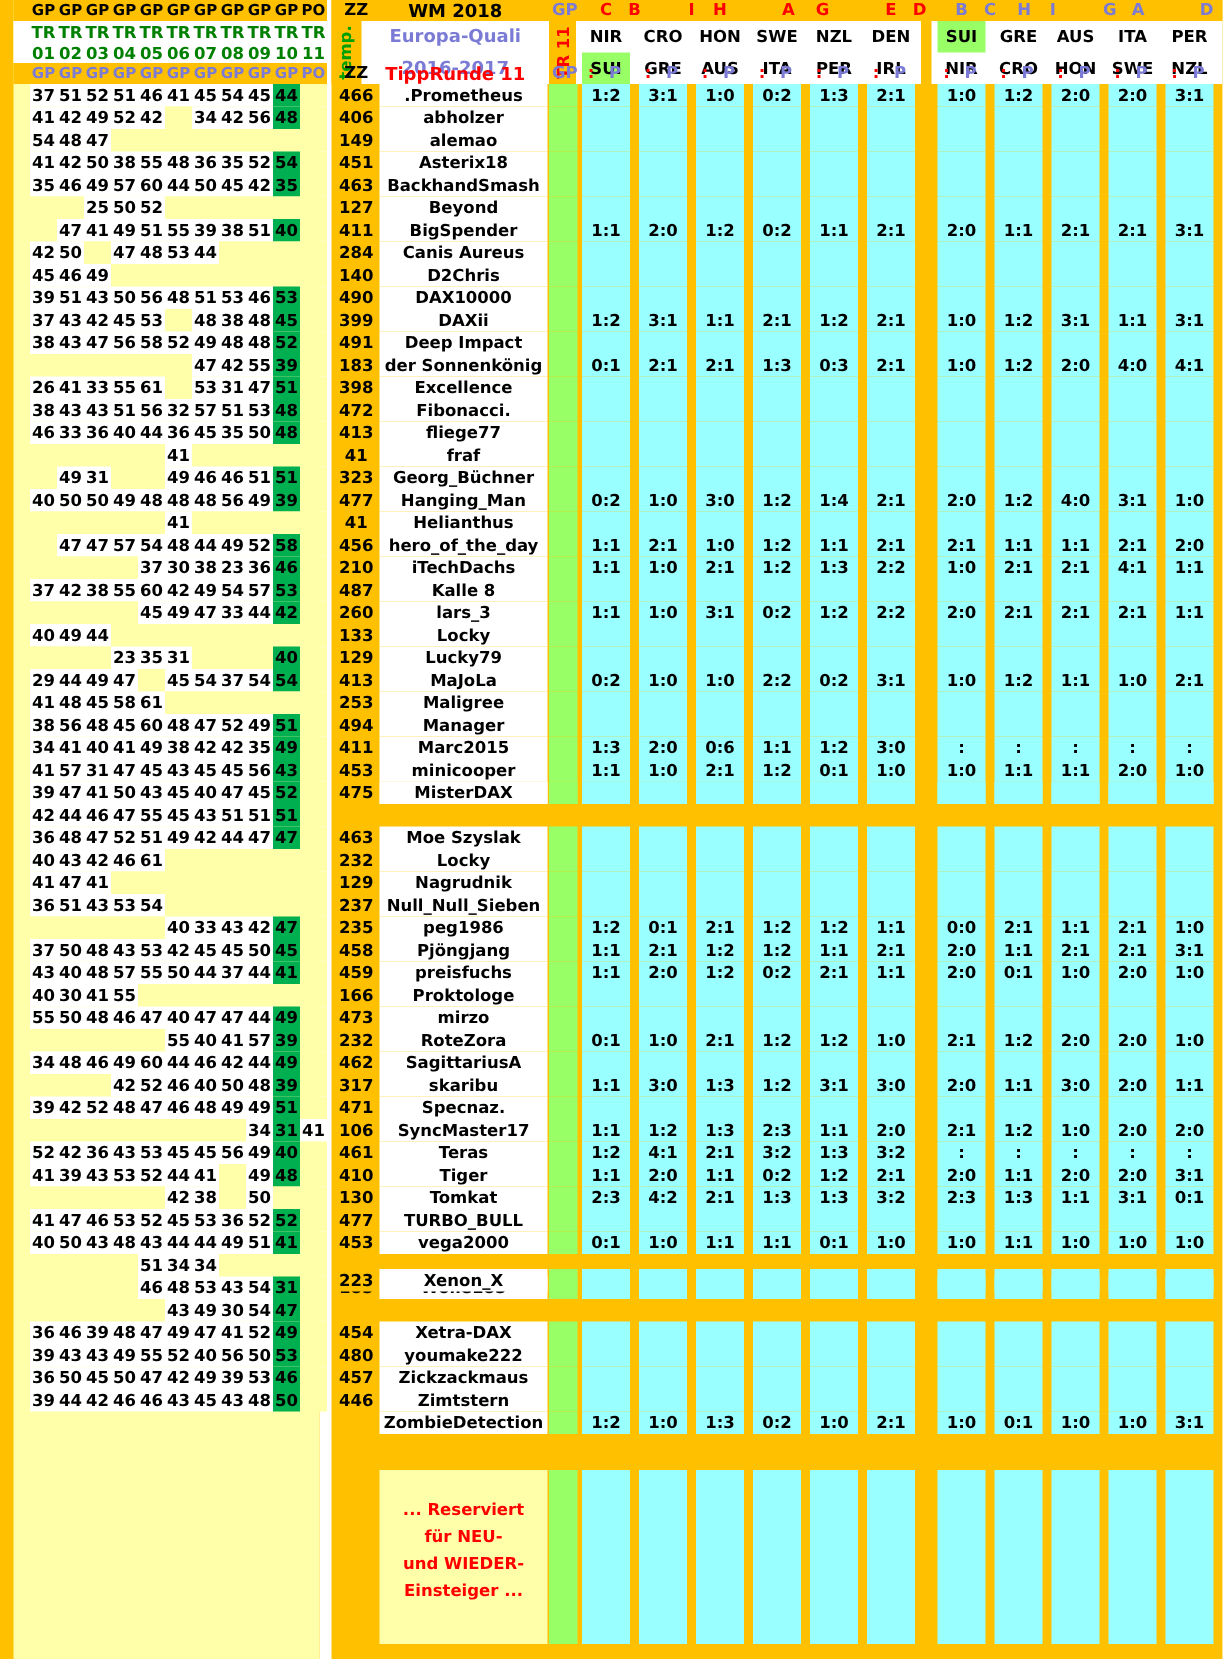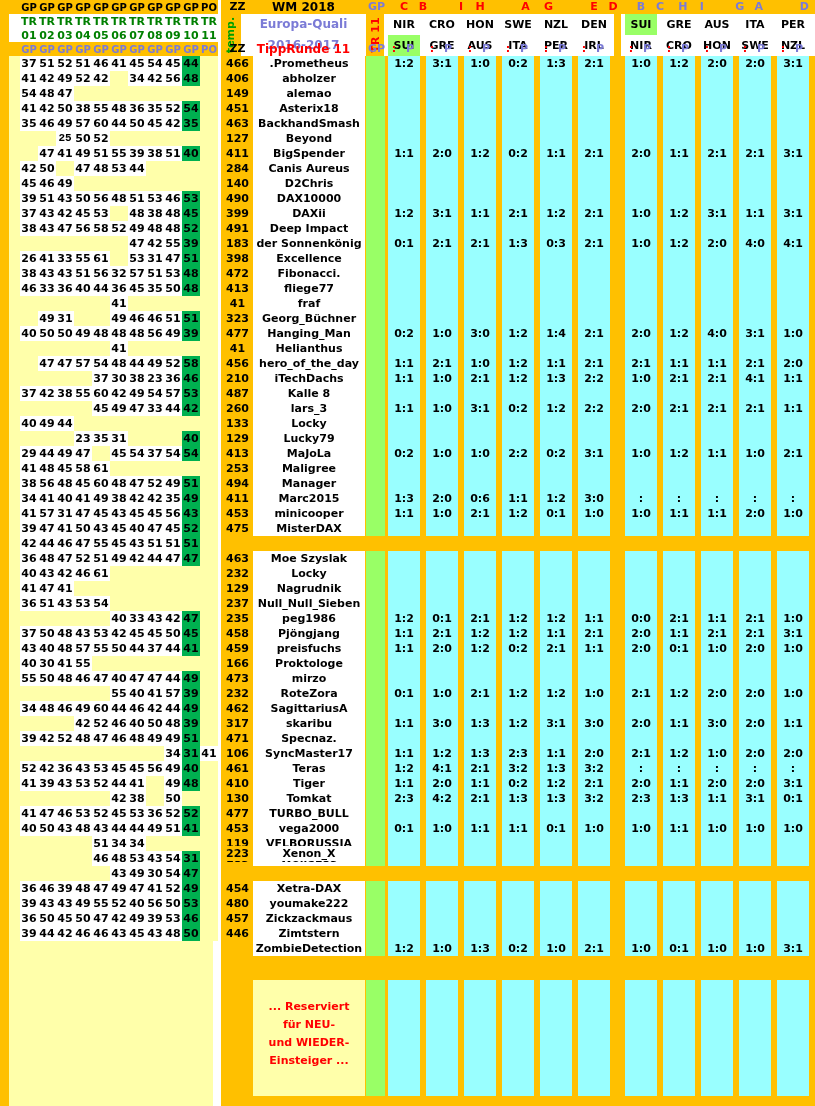--- a/index.html
+++ b/index.html
@@ -223,21 +223,21 @@
       <div class="lcell white" style="left: 101px;">44</div>
       <div class="lcell white" style="left: 119px;">50</div>
       <div class="lcell white" style="left: 137px;">45</div>
       <div class="lcell white" style="left: 155px;">42</div>
       <div class="lcell hl" style="left: 173px;">35</div>
       <div class="lcell blank" style="left: 191px;"></div>
     </div>
     <div class="lrow" style="top: 131px;">
       <div class="lcell blank" style="left: 11px;"></div>
       <div class="lcell blank" style="left: 29px;"></div>
-      <div class="lcell white" style="left: 47px; font-family: Liberation Mono, monospace;">25</div>
+      <div class="lcell white" style="left: 47px;">25</div>
       <div class="lcell white" style="left: 65px;">50</div>
       <div class="lcell white" style="left: 83px;">52</div>
       <div class="lcell blank" style="left: 101px;"></div>
       <div class="lcell blank" style="left: 119px;"></div>
       <div class="lcell blank" style="left: 137px;"></div>
       <div class="lcell blank" style="left: 155px;"></div>
       <div class="lcell blank" style="left: 173px;"></div>
       <div class="lcell blank" style="left: 191px;"></div>
     </div>
     <div class="lrow" style="top: 146px;">
@@ -1927,37 +1927,20 @@
       <div class="sc" style="left: 243px;">1:1</div>
       <div class="sc" style="left: 281px;">1:1</div>
       <div class="sc" style="left: 319px;">0:1</div>
       <div class="sc" style="left: 357px;">1:0</div>
       <div class="sc" style="left: 404px;">1:0</div>
       <div class="sc" style="left: 442px;">1:1</div>
       <div class="sc" style="left: 480px;">1:0</div>
       <div class="sc" style="left: 518px;">1:0</div>
       <div class="sc" style="left: 556px;">1:0</div>
     </div>
-    <div class="mrow" style="top: 836px;">
-      <div class="zzc">119</div>
-      <div class="namec">VFLBORUSSIA</div>
-      <div class="gpc"></div>
-      <div class="divider" style="left: 392px;"></div>
-      <div class="sc" style="left: 167px;"></div>
-      <div class="sc" style="left: 205px;"></div>
-      <div class="sc" style="left: 243px;"></div>
-      <div class="sc" style="left: 281px;"></div>
-      <div class="sc" style="left: 319px;"></div>
-      <div class="sc" style="left: 357px;"></div>
-      <div class="sc" style="left: 404px;"></div>
-      <div class="sc" style="left: 442px;"></div>
-      <div class="sc" style="left: 480px;"></div>
-      <div class="sc" style="left: 518px;"></div>
-      <div class="sc" style="left: 556px;"></div>
-    </div>
     <div class="mrow" style="top: 851px;">
       <div class="zzc">185</div>
       <div class="namec">Wolle185</div>
       <div class="gpc"></div>
       <div class="divider" style="left: 392px;"></div>
       <div class="sc" style="left: 167px;"></div>
       <div class="sc" style="left: 205px;"></div>
       <div class="sc" style="left: 243px;"></div>
       <div class="sc" style="left: 281px;"></div>
       <div class="sc" style="left: 319px;"></div>

